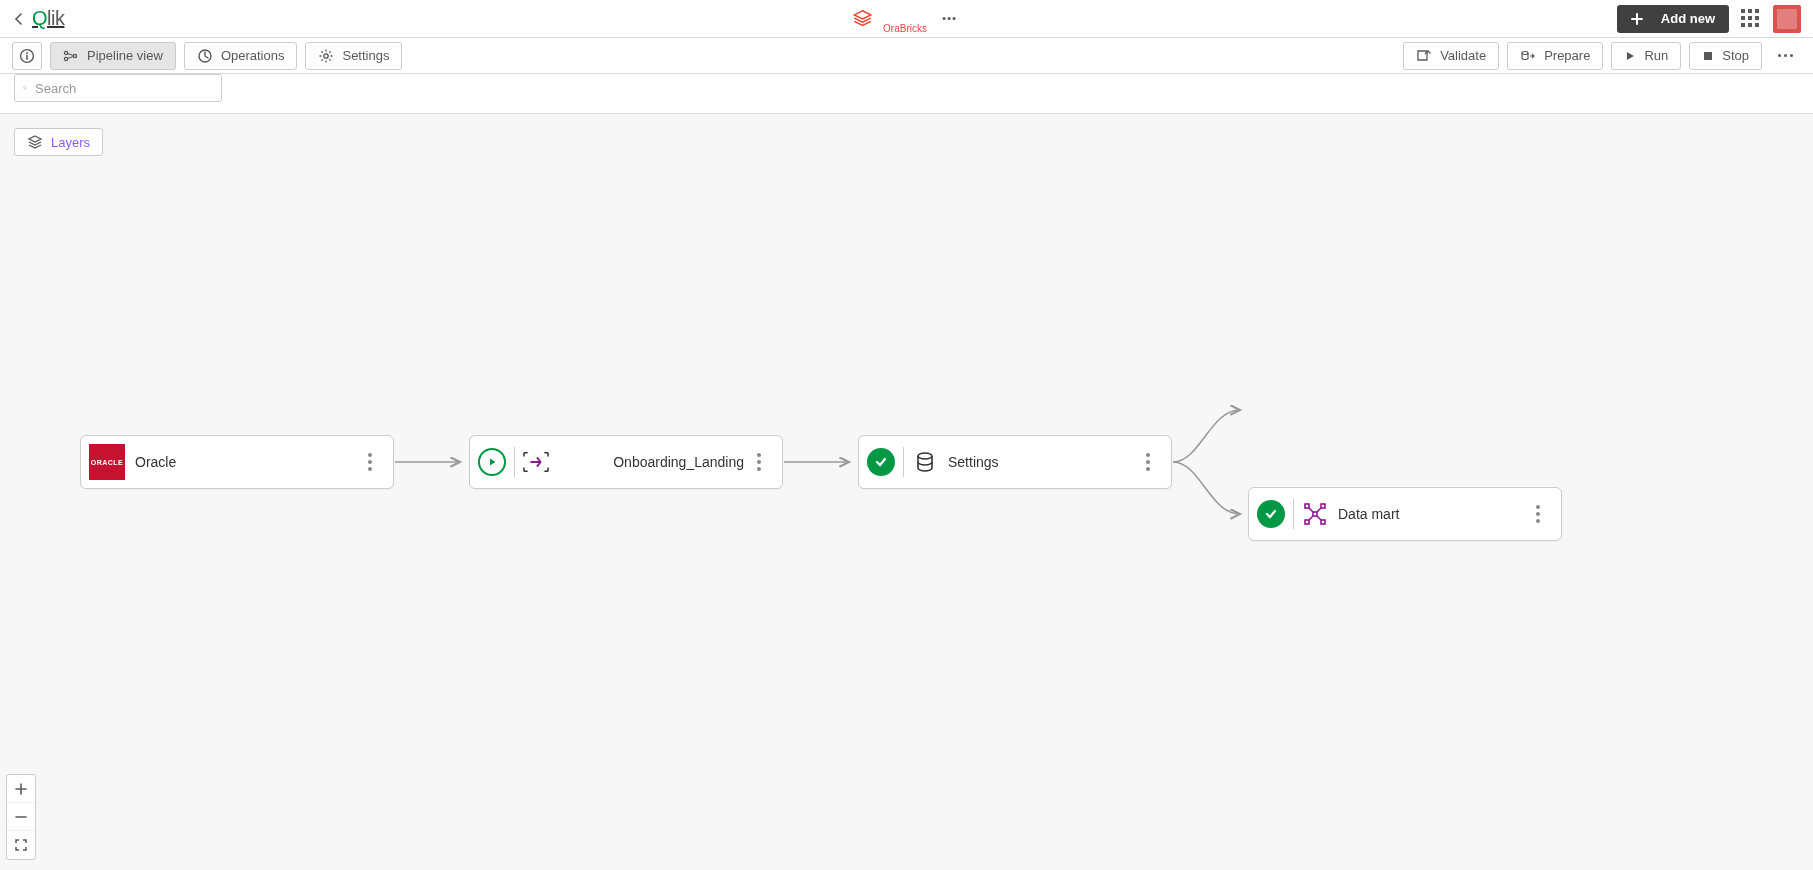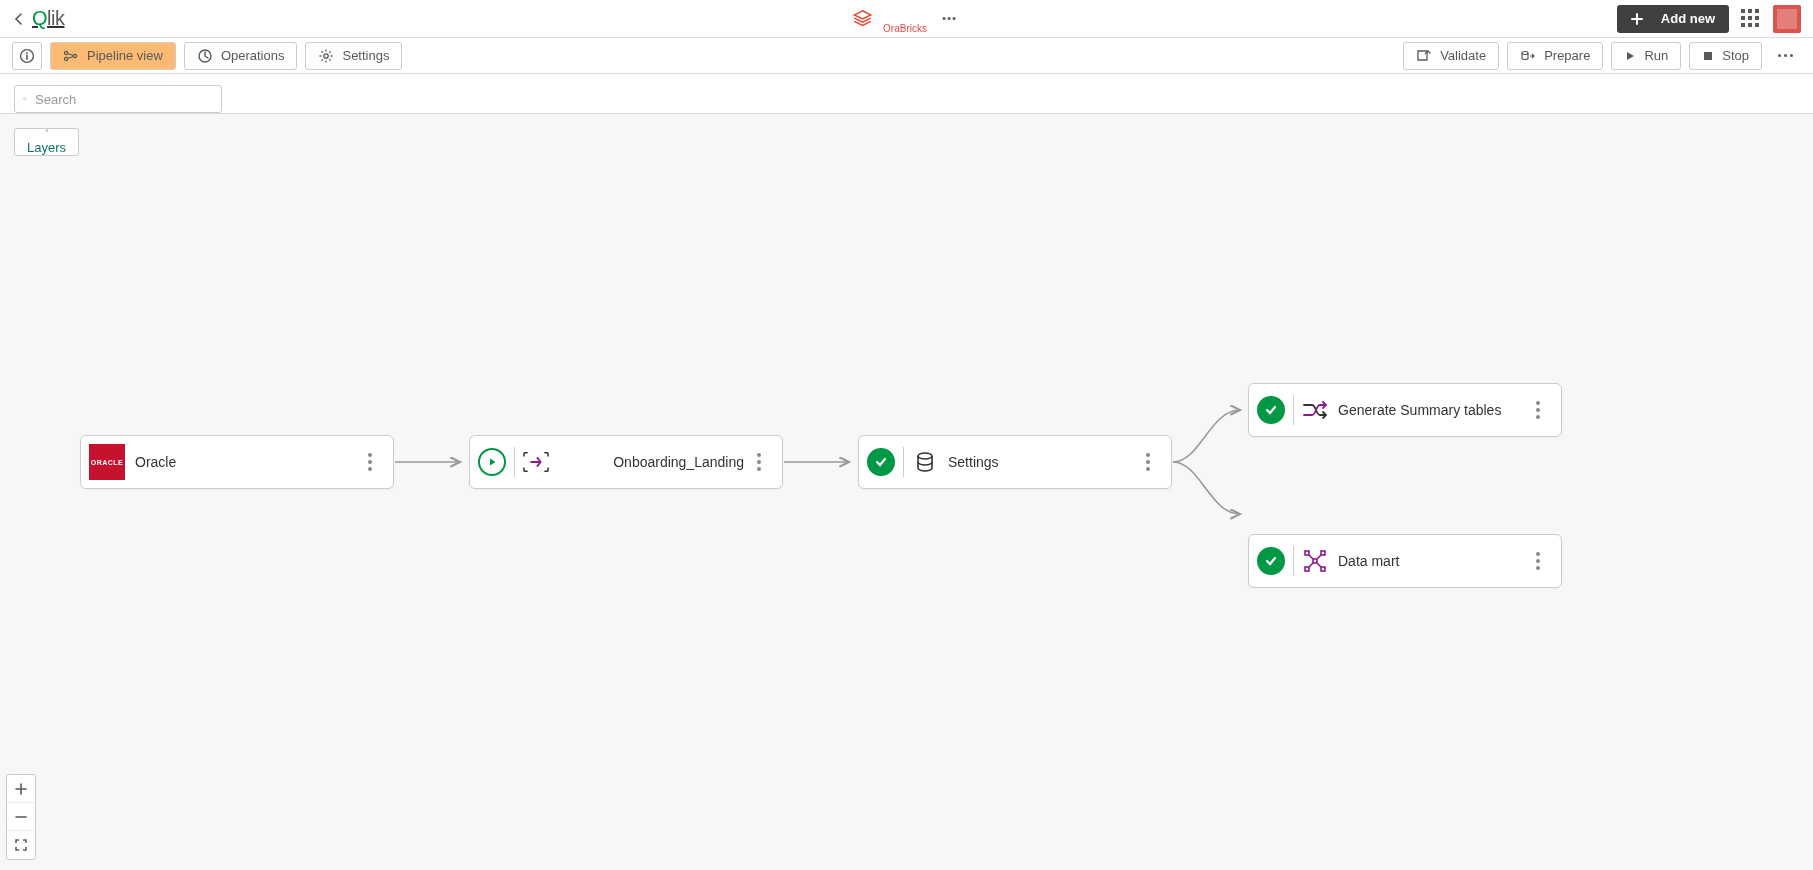--- a/index.html
+++ b/index.html
@@ -51,46 +51,46 @@
   .toolbar {
     height:36px; border-bottom:1px solid #d9d9d9;
     display:flex; align-items:center; padding:0 12px; gap:8px;
   }
   .tb-btn {
     height:28px; padding:0 12px; display:flex; align-items:center; gap:8px;
     border:1px solid #ccc; border-radius:3px; background:#fff; cursor:pointer;
     font-size:13px; color:#595959;
   }
   .tb-btn.iconic { padding:0; width:30px; justify-content:center;}
-  .tb-btn.active { background:#fdba74; }
+  .tb-btn.active { background:#e5e5e5; }
   .toolbar-spacer { flex:1;}
   .tb-more { display:flex; gap:3px; padding:0 8px; cursor:pointer;}
   .tb-more span{width:3px;height:3px;background:#595959;border-radius:50%;}
 
   
   .searchbar {
     height:40px; border-bottom:1px solid #d9d9d9;
-    display:flex; align-items:flex-end; padding:0 14px;
+    display:flex; align-items:flex-start; padding:0 14px;
   }
   .search-wrap {
     width:208px; height:28px; border:1px solid #ccc; border-radius:3px;
     display:flex; align-items:center; gap:6px; padding:0 8px;
   }
   .search-wrap input {
     border:none; outline:none; flex:1; font-size:13px; color:#333; background:transparent;
   }
   .search-wrap input::placeholder{color:#999;}
 
   
   .canvas { position:relative; width:100%; height:calc(100% - 38px - 36px - 40px); background:#f7f7f7; overflow: hidden; }
   .layers-btn {
     position:absolute; top:14px; left:14px;
     height:28px; padding:0 12px; display:flex; align-items:center; gap:8px;
     border:1px solid #ccc; border-radius:3px; background:#fff; cursor:pointer;
-    font-size:13px; color:#0f766e;flex-direction:column;
+    font-size:13px; color:#8b5cf6;
   }
 
   
   .svg-layer { position:absolute; inset:0; width:100%; height:100%; pointer-events:none;}
   .nodes { position:absolute; inset:0;}
   .node {
     position:absolute; width:314px; height:54px;
     background:#fff; border:1px solid #ccc; border-radius:6px;
     display:flex; align-items:center; padding:0 8px 0 8px;
     box-shadow:0 1px 2px rgba(0,0,0,0.04);
@@ -333,42 +333,22 @@
         </svg>
       </div>
       <div class="node-label">Settings</div>
       <div class="node-menu">
           <span></span>
           <span></span>
           <span></span>
         </div>
     </div>
 
-    <div class="node" style="left:1248px; top:269px;">
-      <div class="status-badge">
-        <svg width="14" height="14" viewBox="0 0 14 14">
-            <path d="M3 7 L6 10 L11 4" stroke="#fff" stroke-width="2.2" fill="none" stroke-linecap="round"></path>
-          </svg>
-      </div>
-      <div class="node-divider"></div>
-      <div class="node-icon">
-        <svg width="26" height="20" viewBox="0 0 26 20">
-          <path d="M2 5 H10 C14 5 14 15 18 15 H24 M21 12 L24 15 L21 18" stroke="#333" stroke-width="1.8" fill="none" stroke-linecap="round"></path>
-          <path d="M2 15 H10 C14 15 14 5 18 5 H24 M21 2 L24 5 L21 8" stroke="#8a1a8f" stroke-width="1.8" fill="none" stroke-linecap="round"></path>
-        </svg>
-      </div>
-      <div class="node-label">Generate Summary tables</div>
-      <div class="node-menu">
-          <span></span>
-          <span></span>
-          <span></span>
-        </div>
-    </div>
-
-    <div class="node" style="left:1248px; top:373px;margin-top:47px;">
+
+    <div class="node" style="left:1248px; top:373px;">
       <div class="status-badge">
         <svg width="14" height="14" viewBox="0 0 14 14">
             <path d="M3 7 L6 10 L11 4" stroke="#fff" stroke-width="2.2" fill="none" stroke-linecap="round"></path>
           </svg>
       </div>
       <div class="node-divider"></div>
       <div class="node-icon">
         <svg width="24" height="24" viewBox="0 0 24 24">
           <rect x="10" y="10" width="4" height="4" fill="none" stroke="#8a1a8f" stroke-width="1.6"></rect>
           <rect x="2" y="2" width="4" height="4" fill="none" stroke="#8a1a8f" stroke-width="1.6"></rect>

